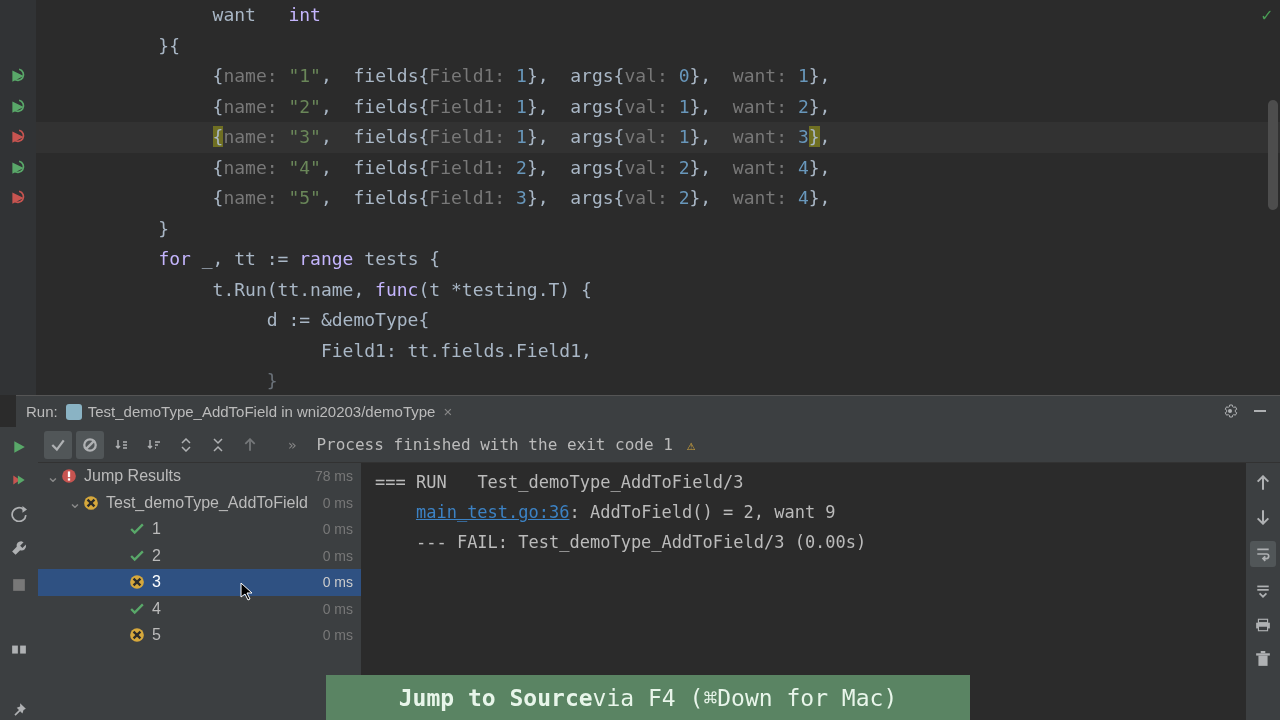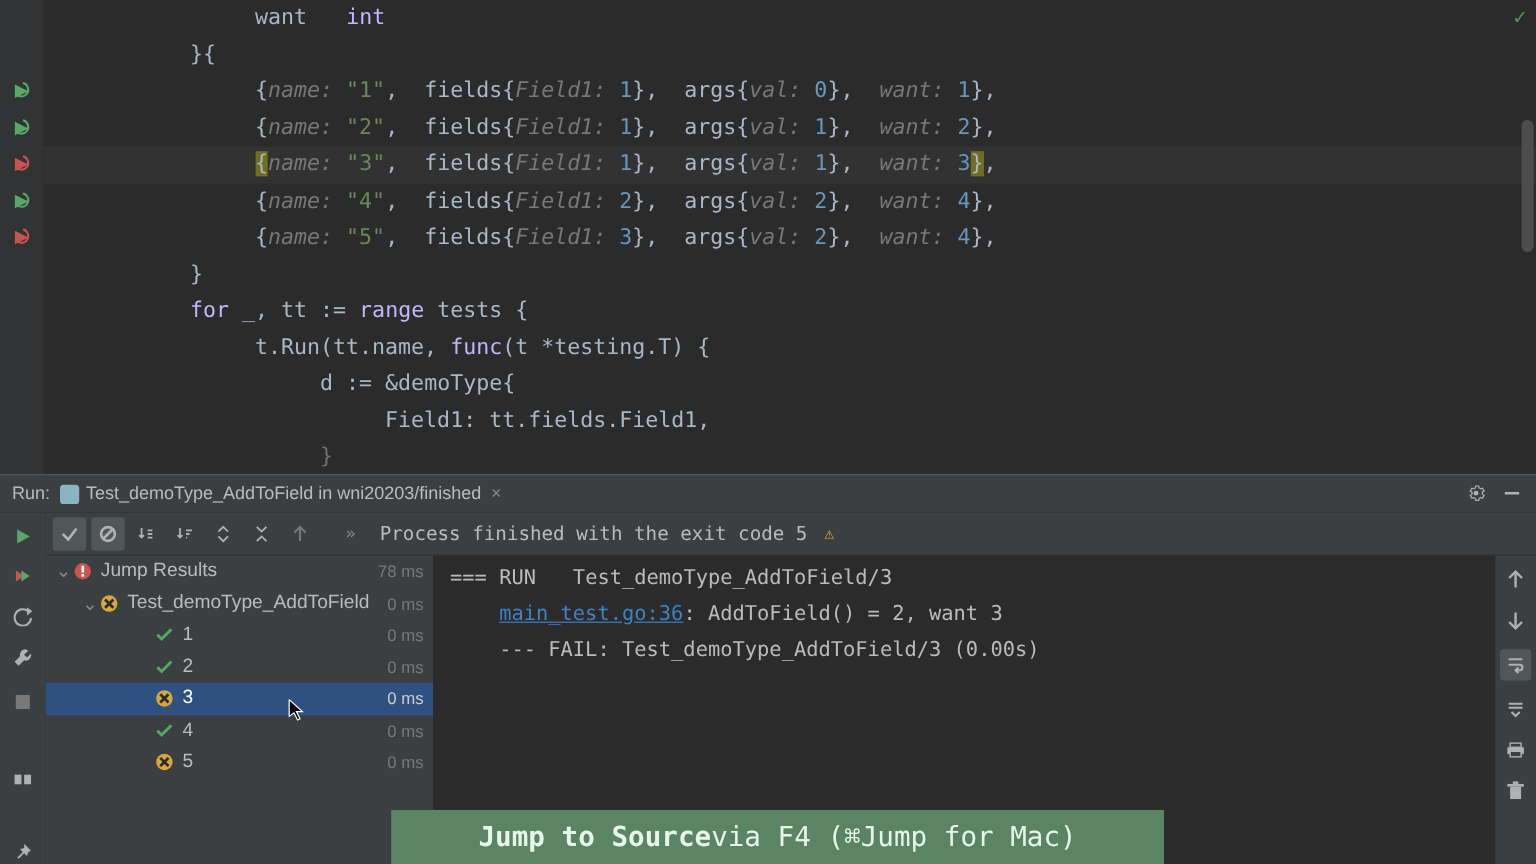--- a/index.html
+++ b/index.html
@@ -36,21 +36,21 @@
   font-size: 18px;
   line-height: 30.5px;
   white-space: pre;
   position: relative;
 }
 .cl { height: 30.5px; padding-left: 14px; }
 .cl.hl { background: #323232; }
 .kw { color: #c4b5fd; }
 .str { color: #6a8759; }
 .nm { color: #6897bb; }
-.gry { color: #787878; font-style: italic; }
+.gry { color: #787878; }
 .typ { color: #a9b7c6; text-align: center; }
 .hly { background: rgba(255,255,0,0.3); }
 .top-check {
   position: absolute;
   top: 4px; right: 8px;
   color: #499c54;
   font-size: 18px;
 }
 .scroll-thumb {
   position: absolute;
@@ -64,20 +64,21 @@
 .run-header {
   height: 32px;
   background: #3c3f41;
   display: flex;
   align-items: center;
   padding: 0 10px;
   font-size: 15px;
   color: #bbbbbb;
   font-family: -apple-system, 'Segoe UI', sans-serif;
   border-top: 1px solid #555;
+  margin-left: 16px;
 }
 .run-header .label { margin-right: 8px; }
 .run-header .gopher {
   width: 16px; height: 16px;
   background: #8ab3c4;
   border-radius: 3px;
   margin-right: 6px;
 }
 .run-header .close-x {
   color: #888;
@@ -267,21 +268,21 @@
       <div class="gutter-icon"></div>
     </div>
   <div class="code-area" id="code"><div class="cl">               <span class="typ">want</span>   <span class="kw">int</span></div><div class="cl">          }{</div><div class="cl">               {<span class="gry">name:</span> <span class="str">"1"</span>,  <span class="typ">fields</span>{<span class="gry">Field1:</span> <span class="nm">1</span>},  <span class="typ">args</span>{<span class="gry">val:</span> <span class="nm">0</span>},  <span class="gry">want:</span> <span class="nm">1</span>},</div><div class="cl">               {<span class="gry">name:</span> <span class="str">"2"</span>,  <span class="typ">fields</span>{<span class="gry">Field1:</span> <span class="nm">1</span>},  <span class="typ">args</span>{<span class="gry">val:</span> <span class="nm">1</span>},  <span class="gry">want:</span> <span class="nm">2</span>},</div><div class="cl hl">               <span class="hly">{</span><span class="gry">name:</span> <span class="str">"3"</span>,  <span class="typ">fields</span>{<span class="gry">Field1:</span> <span class="nm">1</span>},  <span class="typ">args</span>{<span class="gry">val:</span> <span class="nm">1</span>},  <span class="gry">want:</span> <span class="nm">3</span><span class="hly">}</span>,</div><div class="cl">               {<span class="gry">name:</span> <span class="str">"4"</span>,  <span class="typ">fields</span>{<span class="gry">Field1:</span> <span class="nm">2</span>},  <span class="typ">args</span>{<span class="gry">val:</span> <span class="nm">2</span>},  <span class="gry">want:</span> <span class="nm">4</span>},</div><div class="cl">               {<span class="gry">name:</span> <span class="str">"5"</span>,  <span class="typ">fields</span>{<span class="gry">Field1:</span> <span class="nm">3</span>},  <span class="typ">args</span>{<span class="gry">val:</span> <span class="nm">2</span>},  <span class="gry">want:</span> <span class="nm">4</span>},</div><div class="cl">          }</div><div class="cl">          <span class="kw">for</span> _, tt := <span class="kw">range</span> tests {</div><div class="cl">               t.Run(tt.name, <span class="kw">func</span>(t *testing.T) {</div><div class="cl">                    d := &amp;<span class="typ">demoType</span>{</div><div class="cl">                         Field1: tt.fields.Field1,</div><div class="cl">                    <span style="opacity:.5">}</span></div></div>
   <div class="top-check">✓</div>
   <div class="scroll-thumb"></div>
 </div>
 
 <div class="run-header">
   <span class="label">Run:</span>
   <span class="gopher"></span>
-  <span>Test_demoType_AddToField in wni20203/finished</span>
+  <span>Test_demoType_AddToField in wni20203/demoType</span>
   <span class="close-x">×</span>
   <span class="spacer"></span>
   <span class="tool-icon">
     <svg viewBox="0 0 16 16" width="16" height="16" fill="currentColor">
         <path d="M8 10a2 2 0 100-4 2 2 0 000 4z"></path>
         <path d="M13.3 8.9l1.5.9-1.4 2.4-1.6-.6a5 5 0 01-1.2.7l-.3 1.7H7.7l-.3-1.7a5 5 0 01-1.2-.7l-1.6.6-1.4-2.4 1.5-.9a5 5 0 010-1.8l-1.5-.9 1.4-2.4 1.6.6a5 5 0 011.2-.7L7.7 2h2.6l.3 1.7a5 5 0 011.2.7l1.6-.6 1.4 2.4-1.5.9a5 5 0 010 1.8z" fill="none" stroke="currentColor" stroke-width="1"></path>
       </svg>
   </span>
   <span class="tool-icon">
     <svg viewBox="0 0 16 16" width="16" height="16" stroke="currentColor" stroke-width="2">
@@ -367,21 +368,21 @@
             <polyline points="3,13 7,9 11,13"></polyline>
           </svg>
         </span>
       <span class="tb" style="opacity:.5">
           <svg viewBox="0 0 12 12" width="14" height="14" stroke="currentColor" stroke-width="1.5" fill="none">
             <line x1="6" y1="11" x2="6" y2="2"></line>
             <polyline points="2,5 6,1 10,5"></polyline>
           </svg>
         </span>
       <span style="margin-left:20px;color:#888">»</span>
-      <span class="proc-msg">Process finished with the exit code 5</span>
+      <span class="proc-msg">Process finished with the exit code 1</span>
       <span class="warn">⚠</span>
     </div>
 
     <div class="lower">
       <div class="tree" id="tree">
           <div class="tree-row pad0">
             <span class="chev">⌄</span>
             <span class="status">
               <svg width="16" height="16" viewBox="0 0 14 14">
                 <circle cx="7" cy="7" r="6" fill="#c75450"></circle>
@@ -454,21 +455,21 @@
                 <line x1="4" y1="4" x2="10" y2="10" stroke="#2b2b2b" stroke-width="2"></line>
                 <line x1="10" y1="4" x2="4" y2="10" stroke="#2b2b2b" stroke-width="2"></line>
               </svg>
             </span>
             <span class="name">5</span>
             <span class="time">0 ms</span>
           </div>
         </div>
       <div class="console">
         <div><span>=== RUN</span>&nbsp;&nbsp;&nbsp;<span>Test_demoType_AddToField/3</span></div>
-        <div>&nbsp;&nbsp;&nbsp;&nbsp;<span class="lnk">main_test.go:36</span><span>: AddToField() = 2, want 3</span></div>
+        <div>&nbsp;&nbsp;&nbsp;&nbsp;<span class="lnk">main_test.go:36</span><span>: AddToField() = 2, want 9</span></div>
         <div>&nbsp;&nbsp;&nbsp;&nbsp;<span>--- FAIL: Test_demoType_AddToField/3 (0.00s)</span></div>
       </div>
       <div class="right-strip">
         <span class="ic">
             <svg viewBox="0 0 12 12" width="16" height="16" stroke="currentColor" stroke-width="1.5" fill="none">
               <line x1="6" y1="11" x2="6" y2="2"></line>
               <polyline points="2,5 6,1 10,5"></polyline>
             </svg>
           </span>
         <span class="ic">
@@ -503,18 +504,18 @@
               <rect x="5" y="0" width="4" height="2"></rect>
             </svg>
           </span>
       </div>
     </div>
   </div>
 </div>
 
 <div class="hint">
   <span class="bold">Jump to Source</span>
-    <span> via F4 (⌘Jump for Mac)</span>
+    <span> via F4 (⌘Down for Mac)</span>
 </div>
 
 <svg class="cursor-arrow" viewBox="0 0 12 18">
     <polygon points="0,0 0,14 4,11 7,17 9,16 6,10 11,10" fill="#000" stroke="#fff" stroke-width="1"></polygon>
   </svg>
 
 </body></html>

